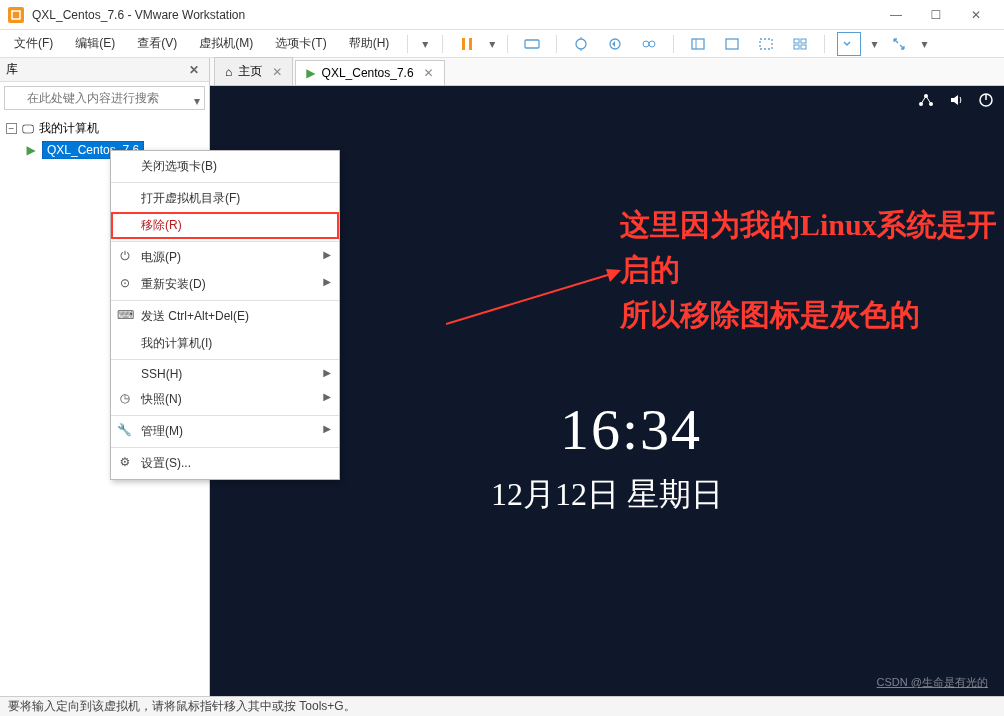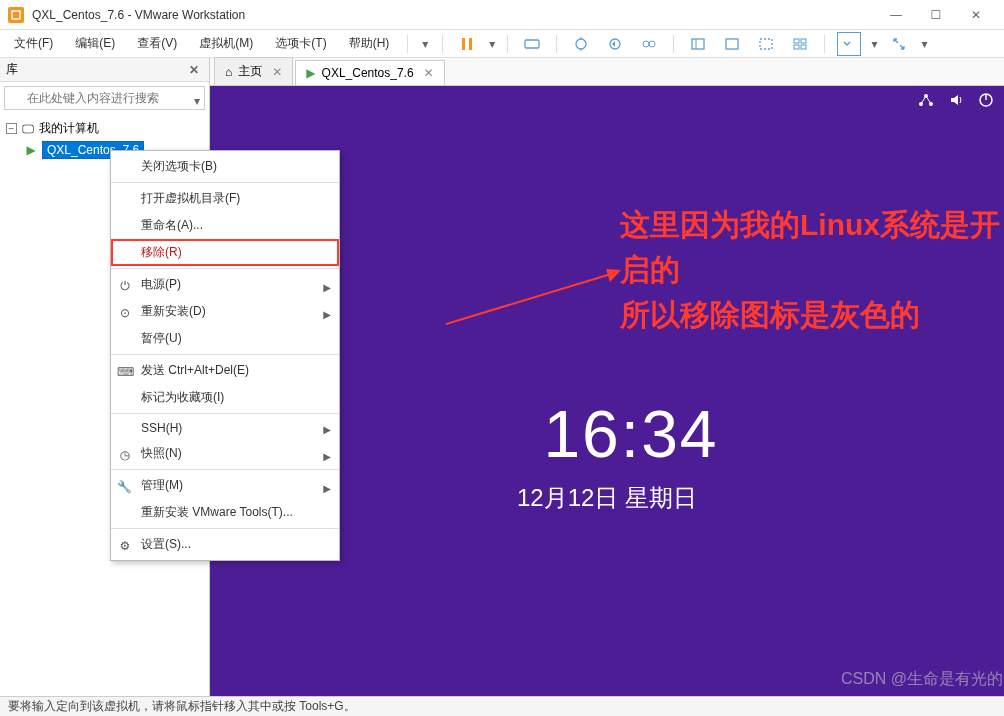--- a/index.html
+++ b/index.html
@@ -29,37 +29,37 @@
 .tree-row { display: flex; align-items: center; gap: 4px; padding: 2px 2px; }
 .tree-row.indent { margin-left: 18px; }
 .tree-row .toggle { width: 11px; height: 11px; border: 1px solid #888; display: flex; align-items: center; justify-content: center; font-size: 10px; line-height: 1; color: #555; }
 .tree-row .icon { width: 14px; text-align: center; }
 .tree-row.selected .label { background: #0078d7; color: #fff; padding: 1px 4px; border: 1px dotted #005bb5; }
 .main { flex: 1; display: flex; flex-direction: column; background: #fff; position: relative; }
 .tabs { height: 28px; display: flex; align-items: flex-end; padding-left: 4px; border-bottom: 1px solid #ccc; background: #f9f9f9; }
 .tab { display: flex; align-items: center; gap: 6px; padding: 5px 10px; border: 1px solid #ccc; border-bottom: none; background: #fff; margin-right: 2px; font-size: 12px; }
 .tab.inactive { background: #f0f0f0; }
 .tab .close { color: #888; margin-left: 4px; }
-.vm-display { flex: 1; background: #4c1d95; position: relative; overflow: hidden; }
+.vm-display { flex: 1; background: #0f172a; position: relative; overflow: hidden; font-family: Liberation Serif, serif; }
 .vm-topbar { position: absolute; top: 6px; right: 10px; display: flex; gap: 14px; color: #fff; align-items: center; }
 .vm-topbar svg { width: 16px; height: 16px; fill: #fff; }
 .annotation { position: absolute; top: 116px; left: 410px; color: #ff3b30; font-size: 30px; font-weight: bold; line-height: 1.5; }
 .arrow-svg { position: absolute; top: 178px; left: 236px; pointer-events: none; }
 .clock { position: absolute; top: 310px; left: 50%; transform: translateX(-50%); text-align: center; color: #fff; }
-.clock .time { font-size: 66px; font-weight: 300; letter-spacing: 2px; margin-left: 48px; }
-.clock .date { font-size: 24px; margin-top: 10px; }
+.clock .time { font-size: 58px; font-weight: 300; letter-spacing: 2px; margin-left: 48px; }
+.clock .date { font-size: 32px; margin-top: 10px; }
 .context-menu { position: absolute; left: 110px; top: 150px; width: 230px; background: #fff; border: 1px solid #bbb; box-shadow: 2px 2px 6px rgba(0,0,0,0.25); z-index: 100; padding: 2px 0; }
-.ctx-item { display: flex; align-items: flex-end; padding: 5px 8px 5px 30px; font-size: 12px; color: #333; position: relative; }
+.ctx-item { display: flex; align-items: flex-start; padding: 5px 8px 5px 30px; font-size: 12px; color: #333; position: relative; }
 .ctx-item .ico { position: absolute; left: 6px; width: 16px; text-align: center; color: #555; }
 .ctx-item.disabled { color: #b91c1c; }
 .ctx-item.boxed { outline: 2px solid #ff3b30; outline-offset: -2px; }
 .ctx-item .arrow { margin-left: auto; color: #666; font-size: 10px; }
 .ctx-sep { height: 1px; background: #e0e0e0; margin: 2px 0; }
 .statusbar { height: 20px; display: flex; align-items: center; padding: 0 8px; border-top: 1px solid #ccc; background: #f5f5f5; font-size: 12px; color: #444; }
-.watermark { position: absolute; right: 1px; bottom: 26px; color: rgba(200,200,200,0.6); font-size: 16px; pointer-events: none; }
+.watermark { position: absolute; right: 16px; bottom: 26px; color: rgba(200,200,200,0.6); font-size: 11px; pointer-events: none; text-decoration: underline; }
 </style>
 </head>
 <body>
 
 <div class="titlebar">
   <div class="app-icon">
     <svg viewBox="0 0 10 10">
         <rect x="1" y="1" width="8" height="8" fill="none" stroke="#fff" stroke-width="1.5"></rect>
       </svg>
   </div>
@@ -226,67 +226,58 @@
 </div>
 
 <div class="context-menu">
   <div class="ctx-item">
       <span>关闭选项卡(B)</span>
     </div>
   <div class="ctx-sep"></div>
   <div class="ctx-item">
       <span>打开虚拟机目录(F)</span>
     </div>
-  <div class="ctx-item">
-      <span>重命名(A)...</span>
-    </div>
   <div class="ctx-item disabled boxed">
       <span>移除(R)</span>
     </div>
   <div class="ctx-sep"></div>
   <div class="ctx-item">
       <span class="ico">⏻</span>
       <span>电源(P)</span>
       <span class="arrow">▶</span>
     </div>
   <div class="ctx-item">
       <span class="ico">⊙</span>
       <span>重新安装(D)</span>
       <span class="arrow">▶</span>
     </div>
-  <div class="ctx-item">
-      <span>暂停(U)</span>
-    </div>
   <div class="ctx-sep"></div>
   <div class="ctx-item">
       <span class="ico">⌨</span>
       <span>发送 Ctrl+Alt+Del(E)</span>
     </div>
   <div class="ctx-item">
-      <span>标记为收藏项(I)</span>
+      <span>我的计算机(I)</span>
     </div>
   <div class="ctx-sep"></div>
   <div class="ctx-item">
       <span>SSH(H)</span>
       <span class="arrow">▶</span>
     </div>
   <div class="ctx-item">
       <span class="ico">◷</span>
       <span>快照(N)</span>
       <span class="arrow">▶</span>
     </div>
   <div class="ctx-sep"></div>
   <div class="ctx-item">
       <span class="ico">🔧</span>
       <span>管理(M)</span>
       <span class="arrow">▶</span>
     </div>
-  <div class="ctx-item">
-      <span>重新安装 VMware Tools(T)...</span>
-    </div>
   <div class="ctx-sep"></div>
   <div class="ctx-item">
       <span class="ico">⚙</span>
       <span>设置(S)...</span>
     </div>
 </div>
 
 <div class="statusbar">
   <span>要将输入定向到该虚拟机，请将鼠标指针移入其中或按 Tools+G。</span>
 </div>

